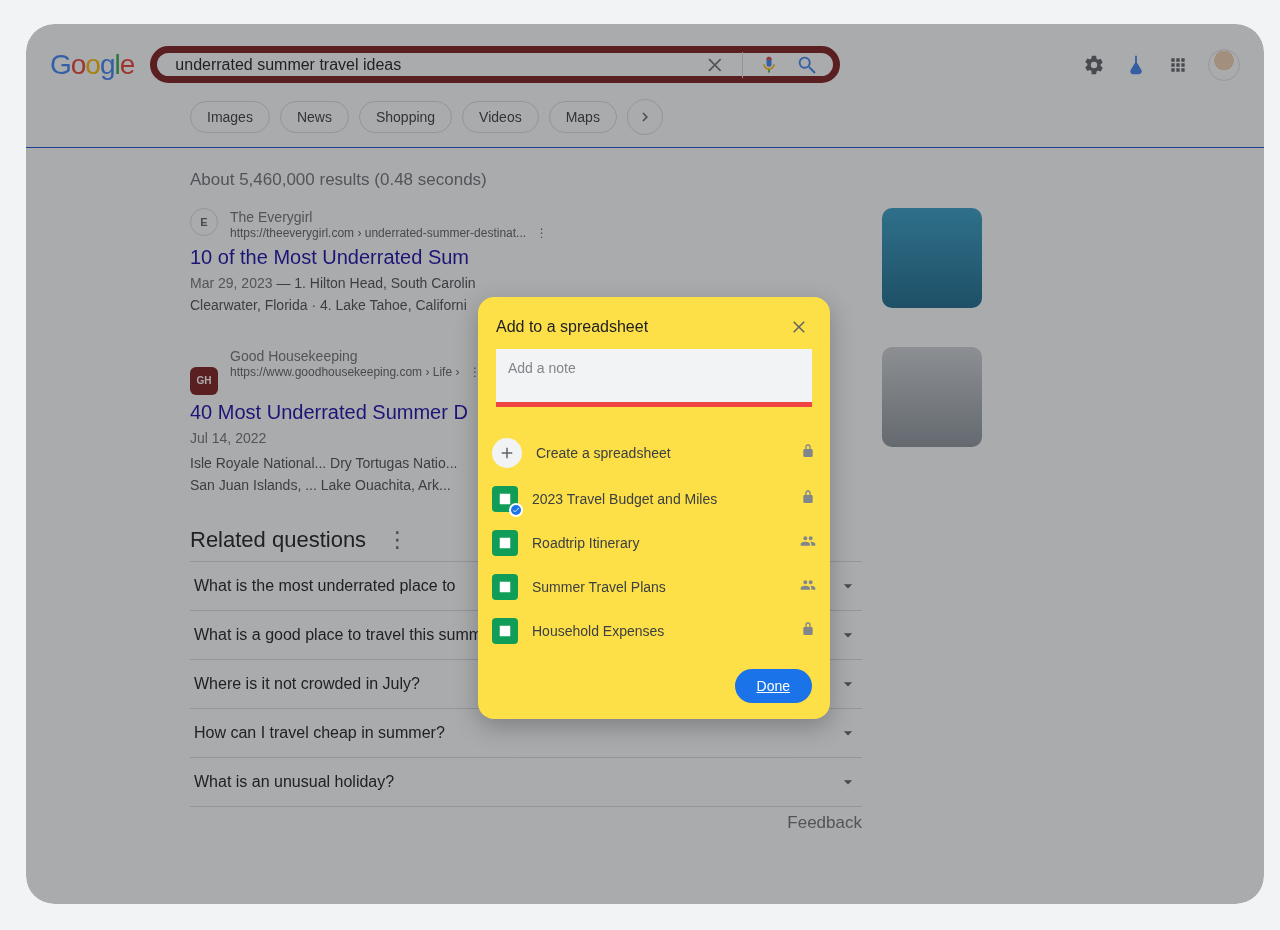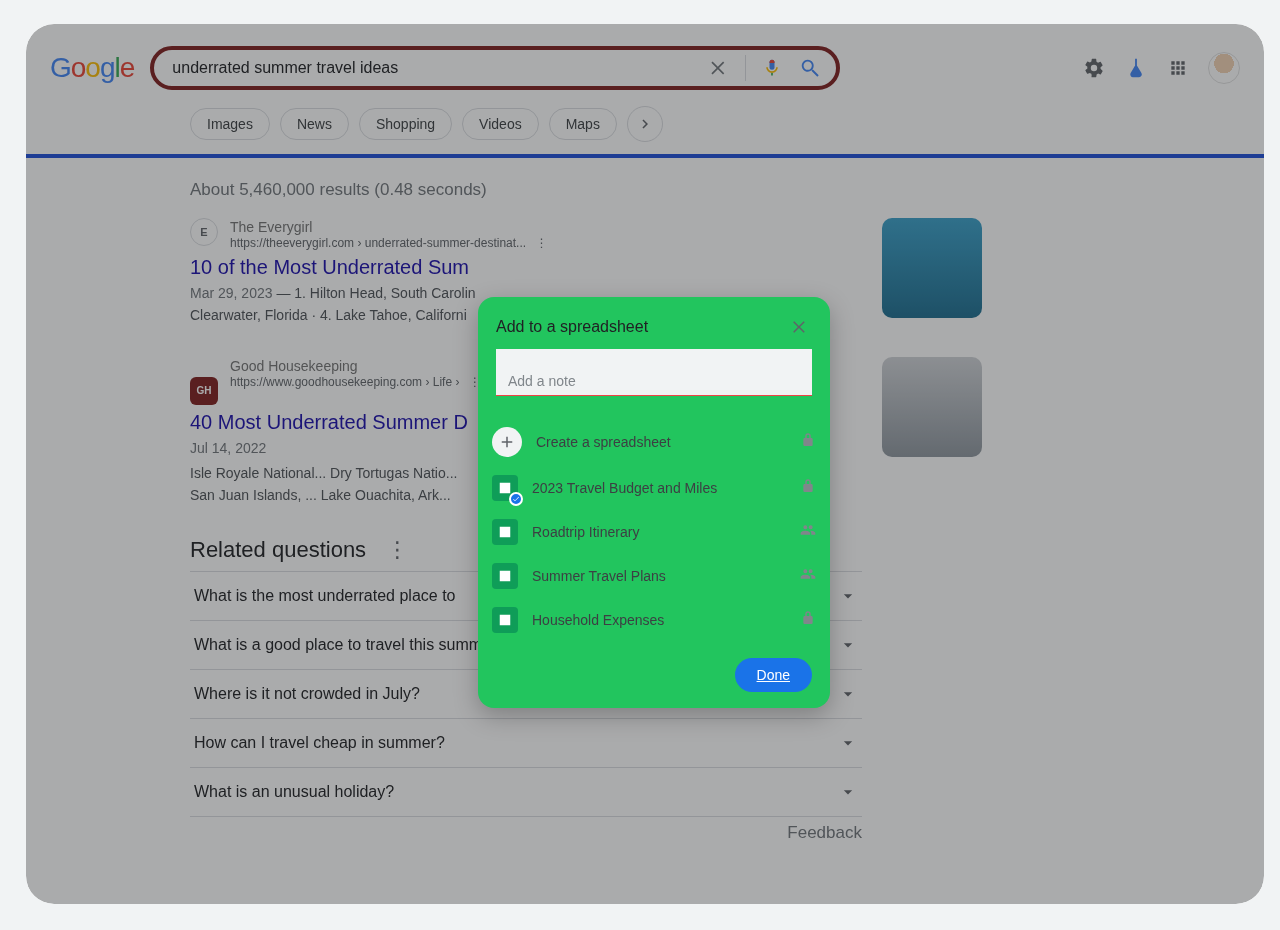--- a/index.html
+++ b/index.html
@@ -33,22 +33,22 @@
   }
   .google-logo .g1{color:#4285F4}
   .google-logo .g2{color:#EA4335}
   .google-logo .g3{color:#FBBC05}
   .google-logo .g4{color:#4285F4}
   .google-logo .g5{color:#34A853}
   .google-logo .g6{color:#EA4335}
 
   .searchbar {
     flex: 0 0 690px;
-    height: 44px;
-    border: 4px solid #7f1d1d;
+    height: 37px;
+    border: 7px solid #7f1d1d;
     border-radius: 24px;
     display: flex;
     align-items: center;
     padding: 0 14px 0 18px;
     background: #fff;
   }
   .searchbar input {
     flex: 1;
     border: none;
     outline: none;
@@ -61,21 +61,21 @@
   .icon-btn { width: 24px; height:24px; display:flex; align-items:center; justify-content:center; color:#70757a; cursor:pointer; }
 
   .header-right { flex:1; display:flex; justify-content:flex-end; align-items:center; gap:18px; }
   .avatar { width:32px; height:32px; border-radius:50%; background: radial-gradient(circle at 50% 35%, #f3d2b3 0 40%, #fff 40% 100%); border:1px solid #e0e0e0; }
 
   .tabs-row {
     padding: 6px 24px 12px 164px;
     display:flex;
     gap:10px;
     align-items:center;
-    border-bottom:4px solid #1d4ed8;
+    border-bottom:1px solid #1d4ed8;
   }
   .chip {
     border:1px solid #dadce0;
     border-radius:18px;
     padding: 7px 16px;
     font-size: 14px;
     color:#3c4043;
     background:#fff;
     cursor:pointer;
   }
@@ -129,33 +129,33 @@
     position:absolute; inset:0;
     background: rgba(32,33,36,0.38);
     border-radius:28px;
   }
 
   
   .modal {
     position:absolute;
     left:452px; top:273px;
     width:352px;
-    background:#22c55e;
+    background:#fde047;
     border-radius:16px;
     box-shadow: 0 8px 24px rgba(0,0,0,0.25);
     padding: 18px 0 16px 0;
   }
   .modal-header { display:flex; justify-content:space-between; align-items:center; padding:0 18px 10px 18px; }
   .modal-title { font-size:16px; color:#202124; }
   .note-field {
     margin: 0 18px;
     background:#f1f3f4;
-    border-bottom:1px solid #ef4444;
-    height:46px;
-    padding:23px 12px;
+    border-bottom:5px solid #ef4444;
+    height:58px;
+    padding:10px 12px;
   }
   .note-field input {
     width:100%; border:none; outline:none; background:transparent;
     font-size:14px; color:#202124;
   }
   .note-field input::placeholder{ color:#80868b; }
 
   .sheet-list { margin-top: 22px; }
   .sheet-row {
     display:flex; align-items:center;

